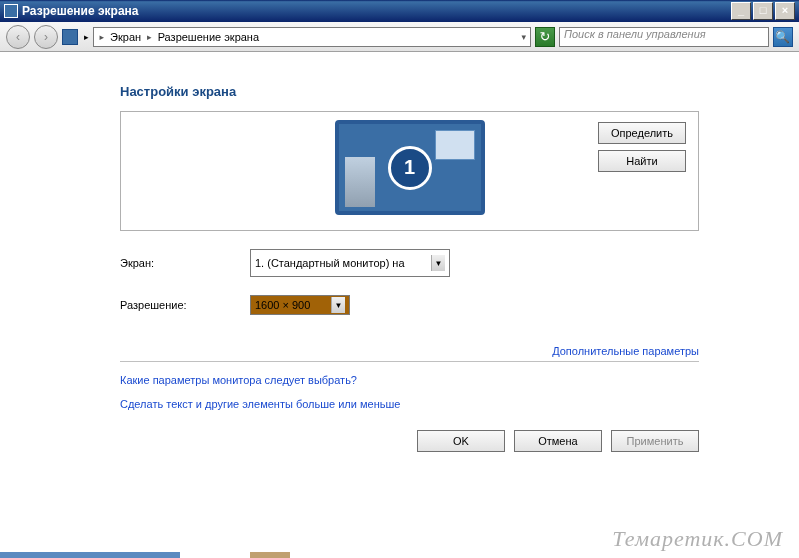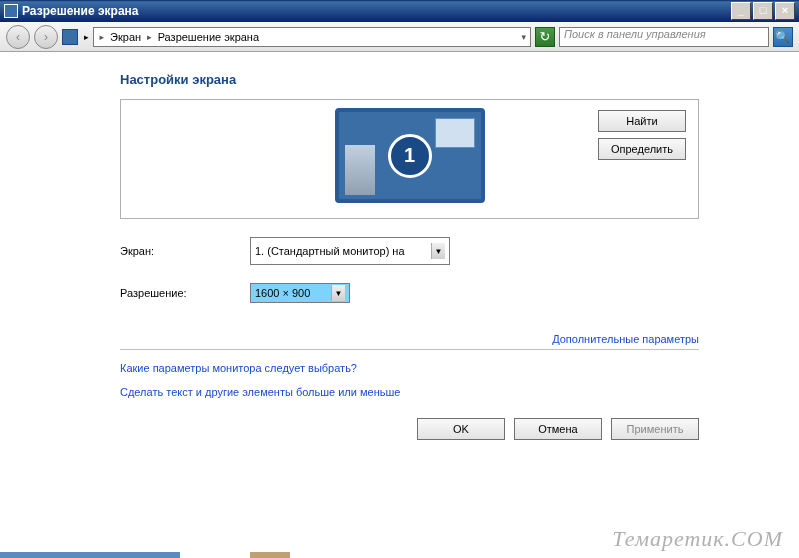--- a/index.html
+++ b/index.html
@@ -106,21 +106,21 @@
   width: 20px; height: 20px;
   background: linear-gradient(#4a90d0, #2a70b0);
   border: 1px solid #1a5090;
   color: #fff;
   display: flex;
   align-items: center;
   justify-content: center;
   font-size: 12px;
 }
 .content {
-  padding: 20px 100px 10px 120px;
+  padding: 32px 100px 10px 120px;
 }
 .heading {
   font-size: 13px;
   font-weight: bold;
   color: #1a4a85;
   margin-bottom: 12px;
 }
 .preview-box {
   border: 1px solid #b0b0b0;
   height: 120px;
@@ -196,21 +196,21 @@
   background: #fff;
   border: 1px solid #7a7a7a;
   padding: 0 4px;
   display: flex;
   align-items: center;
   justify-content: space-between;
 }
 .dropdown-narrow {
   width: 100px;
   height: 20px;
-  background: #7dd3fc;
+  background: #a16207;
   border: 1px solid #7a7a7a;
   padding: 0 4px;
   display: flex;
   align-items: center;
   justify-content: space-between;
 }
 .dd-arrow {
   width: 14px; height: 16px;
   background: linear-gradient(#f0f0f0,#d0d0d0);
   border-left: 1px solid #aaa;
@@ -290,22 +290,22 @@
 </div>
 
 <div class="content">
   <div class="heading">Настройки экрана</div>
 
   <div class="preview-box">
     <div class="monitor-preview">
       <div class="monitor-num">1</div>
     </div>
     <div class="side-btns">
+      <button class="std-btn">Определить</button>
       <button class="std-btn">Найти</button>
-      <button class="std-btn">Определить</button>
     </div>
   </div>
 
   <div class="form-row">
     <div class="form-label">Экран:</div>
     <div class="dropdown-wide">
       <span>1. (Стандартный монитор) на</span>
       <span class="dd-arrow">▼</span>
     </div>
   </div>

